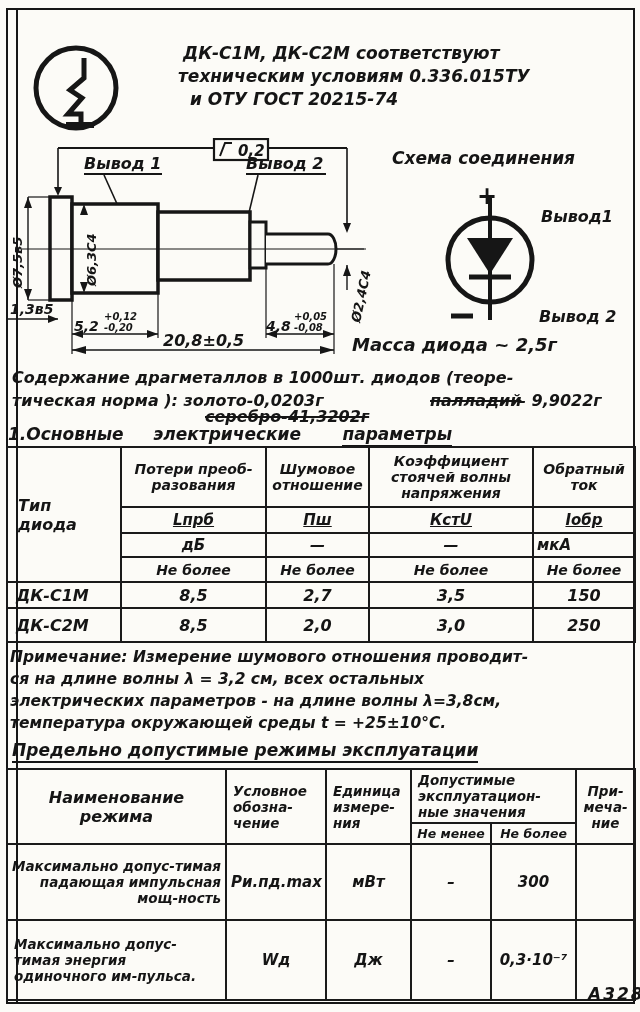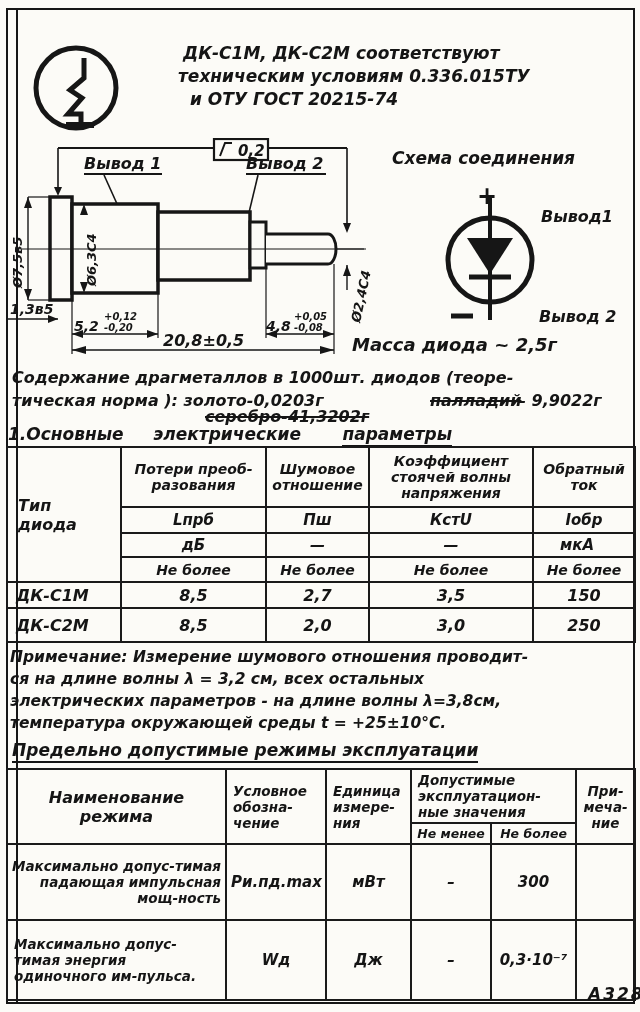--- a/index.html
+++ b/index.html
@@ -138,31 +138,31 @@
         <tr style="height:60px;">
       <td rowspan="4" style="text-align:left;padding-left:10px;font-size:16px;">
         <div>Тип</div>
         <div>диода</div>
       </td>
       <td class="wrap">Потери преоб-разования</td>
       <td class="wrap">Шумовое отношение</td>
       <td class="wrap">Коэффициент стоячей волны напряжения</td>
       <td class="wrap">Обратный ток</td>
     </tr>
-    <tr style="height:26px;font-size:15px;">
+    <tr style="height:26px;font-size:15px;text-decoration:underline;">
       <td>Lпрб</td>
       <td>Пш</td>
       <td>КстU</td>
       <td>Iобр</td>
     </tr>
     <tr style="height:24px;font-size:15px;">
       <td>дБ</td>
       <td>—</td>
       <td>—</td>
-      <td style="text-align:left;padding-left:26px;border-radius:7px;">мкА</td>
+      <td style="text-align:left;padding-left:3px;border-radius:7px;">мкА</td>
     </tr>
     <tr style="height:25px;">
       <td>Не более</td>
       <td>Не более</td>
       <td>Не более</td>
       <td>Не более</td>
     </tr>
     <tr style="height:26px;font-size:16px;">
       <td style="text-align:left;padding-left:8px;">ДК-С1М</td>
       <td>8,5</td>

